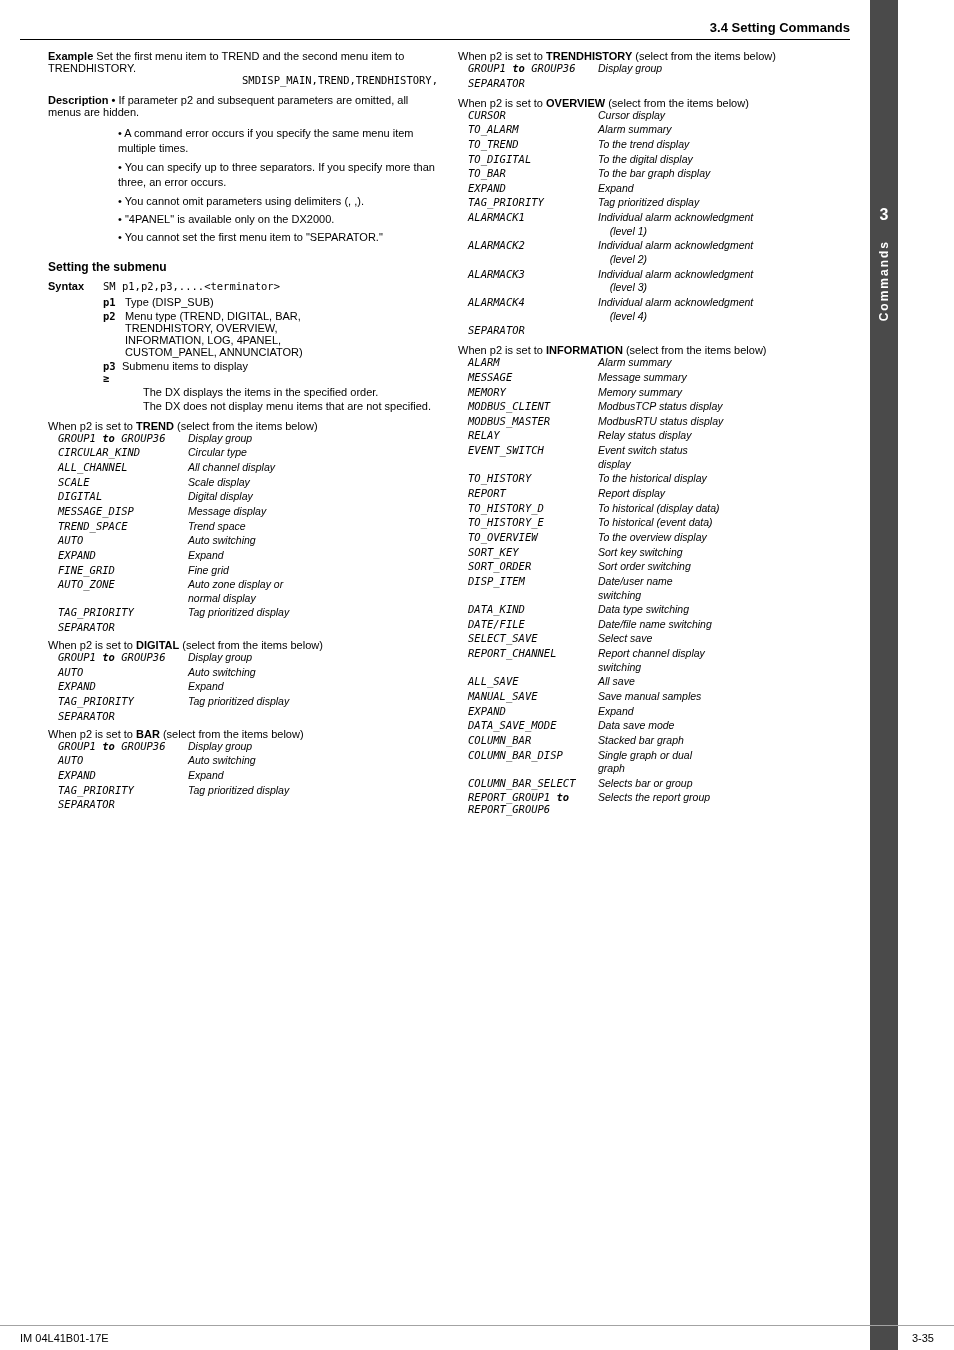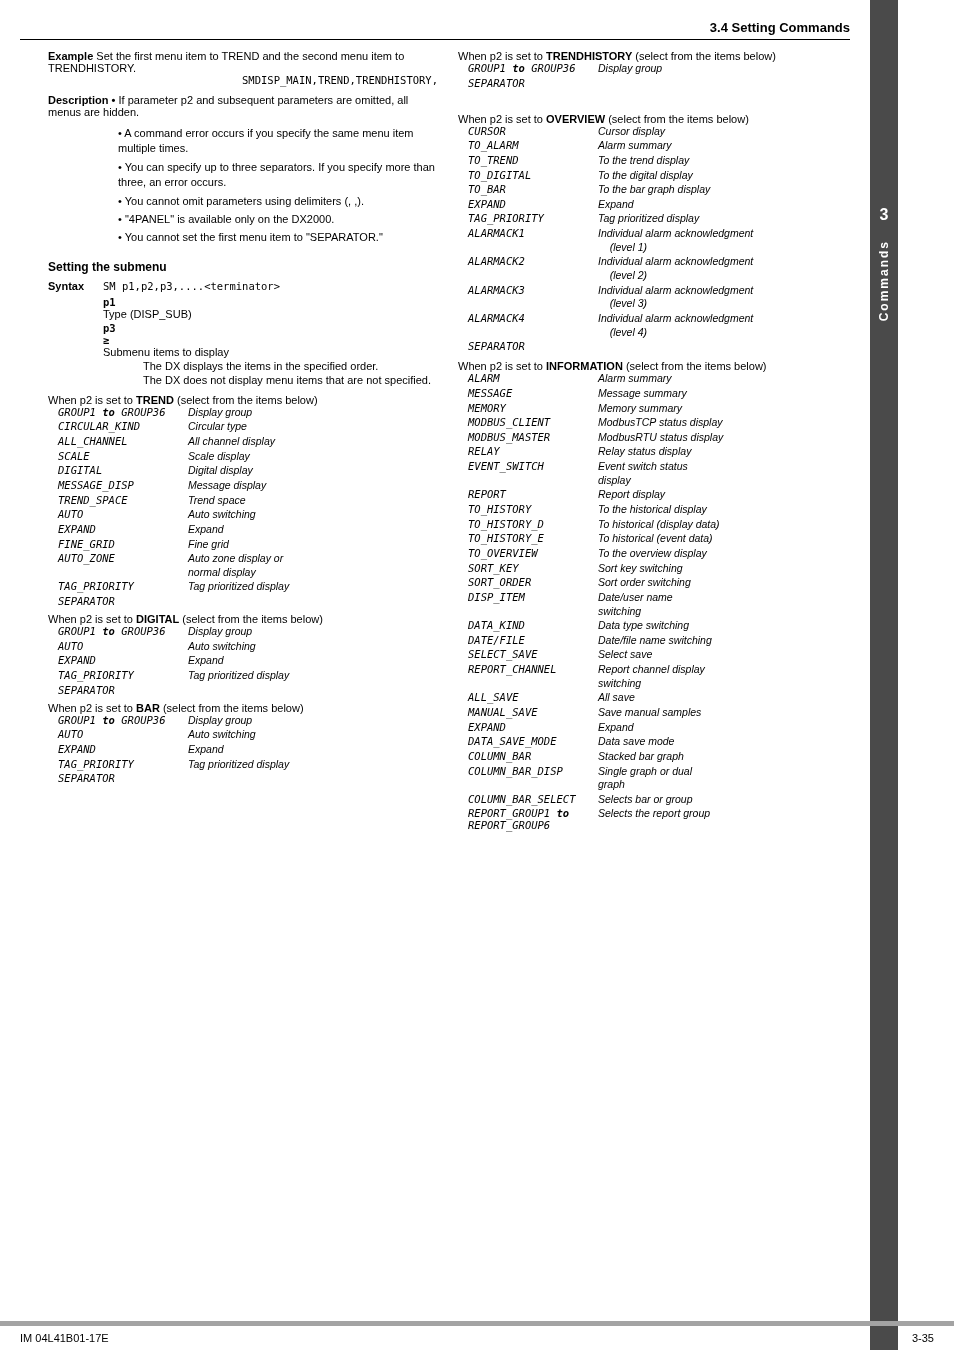--- a/index.html
+++ b/index.html
@@ -60,37 +60,37 @@
     .right-col {
       flex: 1;
     }
     .block { margin-bottom: 8px; }
     .label-bold { font-weight: bold; }
     .indent2 { margin-left: 20px; }
     .bullet { margin-left: 14px; margin-bottom: 3px; line-height: 1.4; }
     .bullet::before { content: "• "; }
     .subsection-title { font-weight: bold; font-size: 12px; margin-bottom: 6px; margin-top: 10px; }
     .syntax-line { font-family: monospace; font-size: 10.5px; }
-    .param-row { display: flex; margin-bottom: 2px; flex-direction: column; }
+    .param-row { display: flex; margin-bottom: 2px; }
     .param-label { width: 22px; flex-shrink: 0; font-weight: bold; }
     .param-desc { flex: 1; }
     code, .code { font-family: monospace; font-size: 10.5px; }
     .items-table { margin-left: 10px; margin-bottom: 4px; font-style: italic; }
     .items-row { display: flex; margin-bottom: 1px; }
     .items-code { font-family: monospace; font-size: 10.5px; width: 130px; flex-shrink: 0; }
     .items-desc { flex: 1; font-size: 10.5px; line-height: 1.3; }
     .footer-bar {
       position: absolute;
       bottom: 0;
       left: 0;
       right: 0;
       display: flex;
       justify-content: space-between;
       padding: 6px 20px;
-      border-top: 5px solid #a3a3a3;
+      border-top: 1px solid #a3a3a3;
       font-size: 11px;
     }
   </style>
 </head>
 <body>
 
 <div class="page">
   <div class="main-content">
 
     <div class="section-header">
@@ -123,20 +123,24 @@
         <div style="display:flex; margin-bottom:4px;">
           <span class="label-bold" style="width:55px; flex-shrink:0;">Syntax</span>
           <span class="syntax-line">SM p1,p2,p3,....&lt;terminator&gt;</span>
         </div>
 
         <div style="margin-left:55px;">
           <div class="param-row">
             <span class="param-label code">p1&nbsp;</span>
             <span class="param-desc">Type (DISP_SUB)</span>
           </div>
+          <div class="param-row">
+            <span class="param-label code">p2&nbsp;</span>
+            <span class="param-desc">Menu type (TREND, DIGITAL, BAR,<br>TRENDHISTORY, OVERVIEW,<br>INFORMATION, LOG, 4PANEL,<br>CUSTOM_PANEL, ANNUNCIATOR)</span>
+          </div>
           <div class="param-row" style="margin-top:2px;">
             <span class="param-label code" style="width:19px;">p3 ≥</span>
             <span class="param-desc">Submenu items to display</span>
           </div>
           <div style="margin-left:40px; margin-top:2px;">The DX displays the items in the specified order.</div>
           <div style="margin-left:40px; margin-top:2px;">The DX does not display menu items that are not specified.</div>
         </div>
 
         <div style="margin-top:8px;">
           <div>When p2 is set to <b>TREND</b> (select from the items below)</div>
@@ -258,21 +262,21 @@
                 <span class="items-code">GROUP1 <b>to</b> GROUP36</span>
                 <span class="items-desc">Display group</span>
               </div>
             <div class="items-row">
                 <span class="items-code">SEPARATOR</span>
                 <span class="items-desc"></span>
               </div>
           </div>
         </div>
 
-        <div style="margin-top:24px;">
+        <div style="margin-top:8px;">
           <div>When p2 is set to <b>OVERVIEW</b> (select from the items below)</div>
           <div class="items-table">
             <div class="items-row">
                 <span class="items-code">CURSOR</span>
                 <span class="items-desc">Cursor display</span>
               </div>
             <div class="items-row">
                 <span class="items-code">TO_ALARM</span>
                 <span class="items-desc">Alarm summary</span>
               </div>
@@ -344,26 +348,26 @@
               </div>
             <div class="items-row">
                 <span class="items-code">RELAY</span>
                 <span class="items-desc">Relay status display</span>
               </div>
             <div class="items-row">
                 <span class="items-code">EVENT_SWITCH</span>
                 <span class="items-desc">Event switch status<br>display</span>
               </div>
             <div class="items-row">
+                <span class="items-code">TO_HISTORY</span>
+                <span class="items-desc">To the historical display</span>
+              </div>
+            <div class="items-row">
                 <span class="items-code">REPORT</span>
                 <span class="items-desc">Report display</span>
-              </div>
-            <div class="items-row">
-                <span class="items-code">TO_HISTORY</span>
-                <span class="items-desc">To the historical display</span>
               </div>
             <div class="items-row">
                 <span class="items-code">TO_HISTORY_D</span>
                 <span class="items-desc">To historical (display data)</span>
               </div>
             <div class="items-row">
                 <span class="items-code">TO_HISTORY_E</span>
                 <span class="items-desc">To historical (event data)</span>
               </div>
             <div class="items-row">

